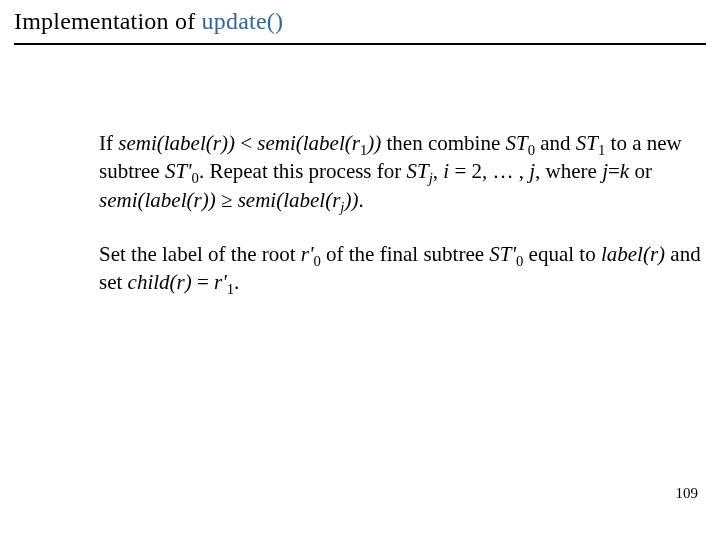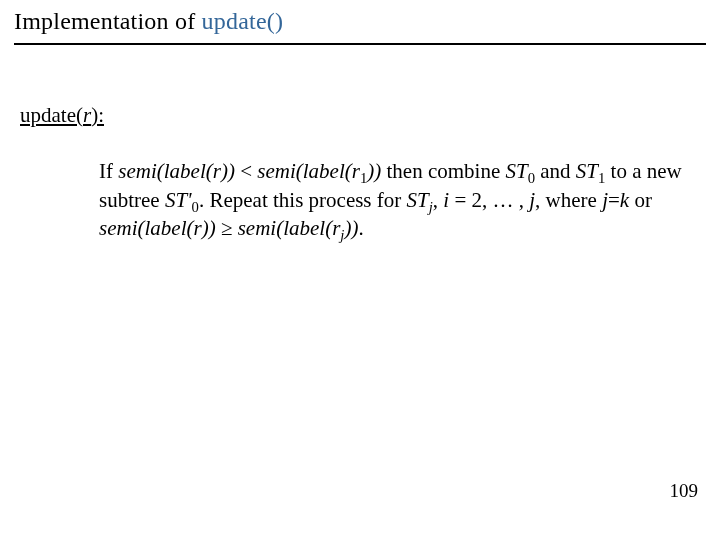--- a/index.html
+++ b/index.html
@@ -46,41 +46,39 @@
   .para {
     margin-left: 79px;
     margin-bottom: 26px;
   }
   em.m { font-style: italic; }
   sub { font-size: 0.7em; vertical-align: sub; line-height: 0; }
   .pagenum {
     position: absolute;
     right: 22px;
     bottom: 14px;
-    font-size: 19px;
+    font-size: 15px;
     margin-left: 23px;
   }
 </style>
 </head>
 <body>
 
 <div class="slide">
 
   <div class="title">
     <span>Implementation of </span><span class="accent">update()</span>
   </div>
 
   <div class="body">
 
     <div class="def">
-      <div class="def-lhs">
-        <span>update(</span><span class="ital">r</span><span>):</span>
-      </div>
     </div>
 
     <div class="para">If  <em class="m">semi(label(r))</em> &lt; <em class="m">semi(label(r</em><sub>1</sub><em class="m">))</em>  then combine <em class="m">ST</em><sub>0</sub> and  <em class="m">ST</em><sub>1</sub>  to a new subtree  <em class="m">ST'</em><sub>0</sub>. Repeat this process for  <em class="m">ST<sub>j</sub></em>, <em class="m">i</em> = 2, … , <em class="m">j</em>,  where  <em class="m">j</em>=<em class="m">k</em>  or <em class="m">semi(label(r))</em> ≥ <em class="m">semi(label(r<sub>j</sub>))</em>.</div>
 
+    <div class="para">Set the label of the root  <em class="m">r'</em><sub>0</sub>  of the final subtree  <em class="m">ST'</em><sub>0</sub> equal to  <em class="m">label(r)</em>  and set  <em class="m">child(r)</em> = <em class="m">r'</em><sub>1</sub>.</div>
 
   </div>
 
   <div class="pagenum">109</div>
 
 </div>
 
 </body></html>

